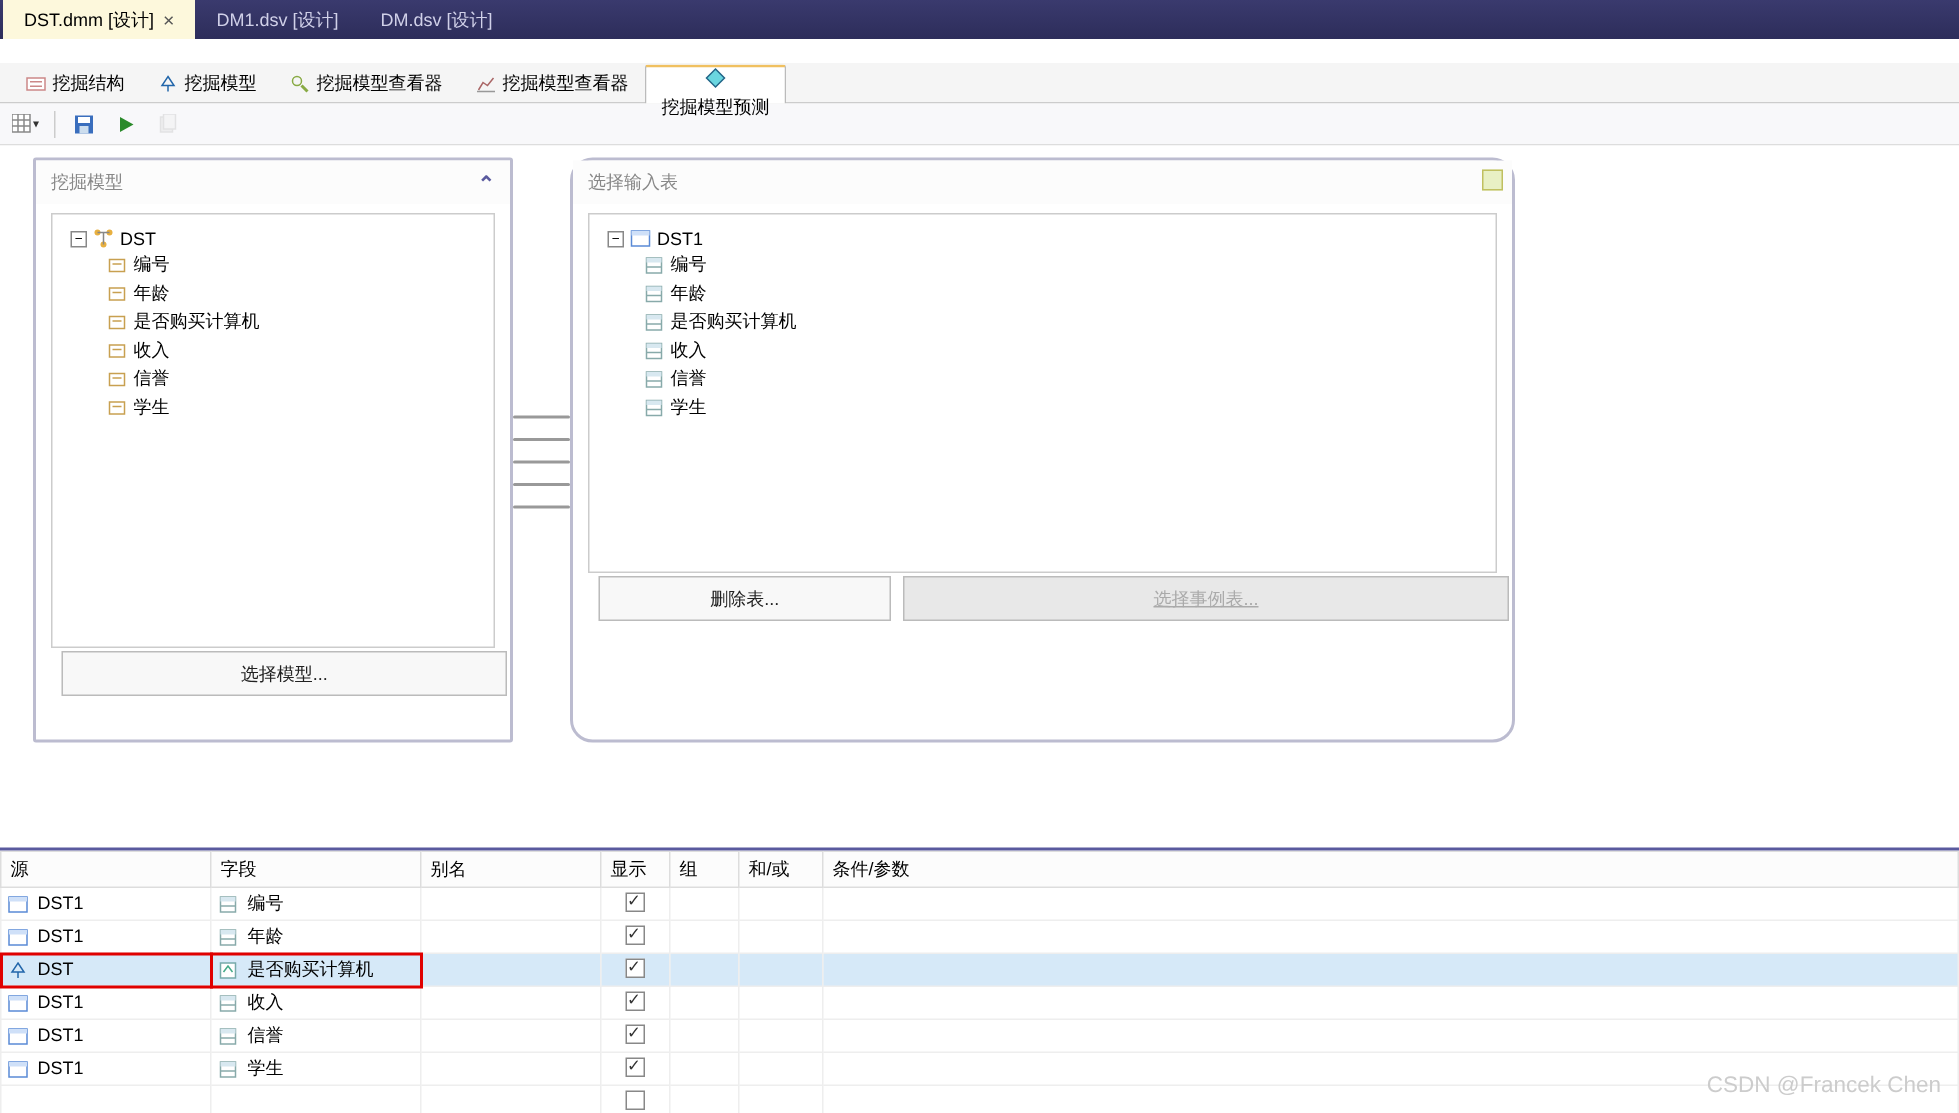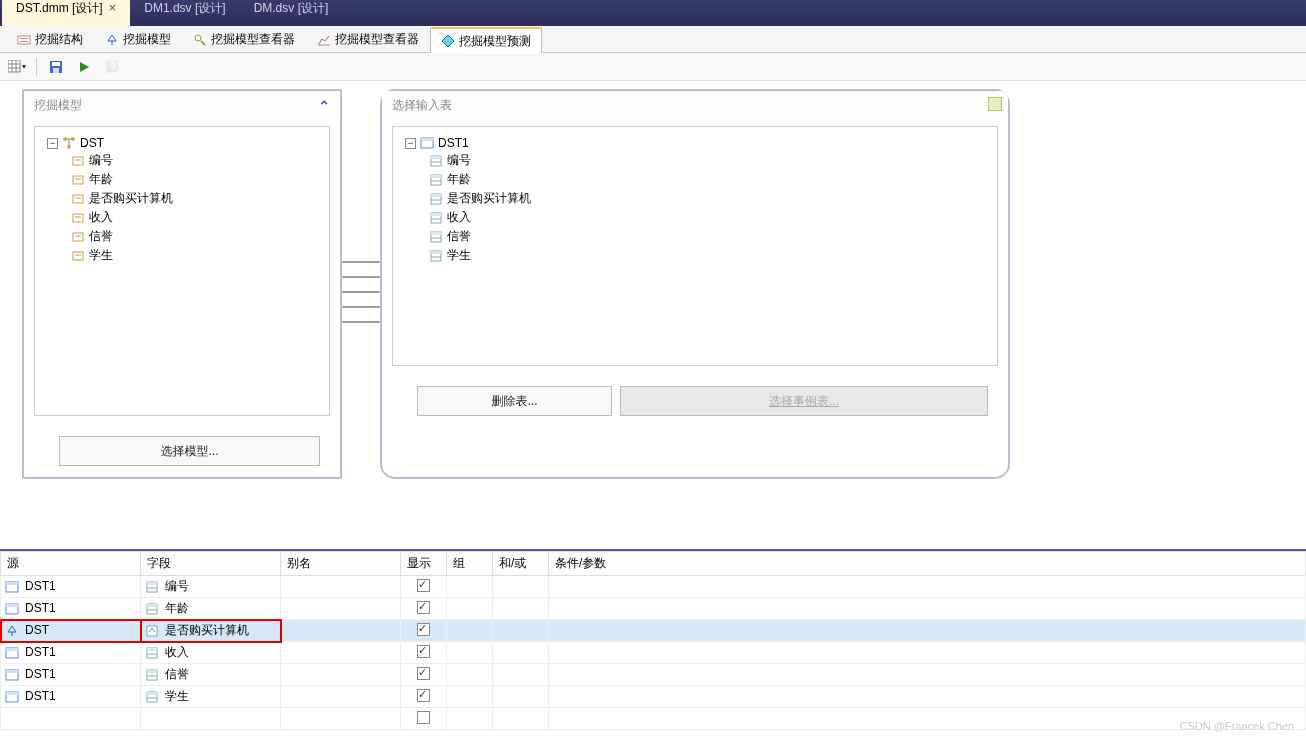--- a/index.html
+++ b/index.html
@@ -1,28 +1,28 @@
 <!DOCTYPE html>
 <html><head>
 <meta charset="utf-8">
 <style>
 * { box-sizing: border-box; margin: 0; padding: 0; font-family: "Microsoft YaHei", Tahoma, sans-serif; font-size: 12px; }
 body { background: #fff; width: 1306px; height: 742px; overflow: hidden; }
 
 
 .doc-tabs { display: flex; height: 26px; background: #2d2d5a; background: linear-gradient(#3a3a6e,#2d2d5a); align-items: stretch; padding-left: 2px; }
-.doc-tab { display: flex; padding: 0 14px; color: #d0d0e8; font-size: 13px; gap: 6px; cursor: pointer; }
+.doc-tab { display: flex; align-items: center; padding: 0 14px; color: #d0d0e8; font-size: 13px; gap: 6px; cursor: pointer; }
 .doc-tab.active { background: #fdf8dc; color: #000; }
 .doc-tab .close { font-size: 13px; color: #555; }
 
 
-.tool-tabs-bar { background: #000000; border-bottom: 1px solid #ccc; }
+.tool-tabs-bar { background: #000000; border-bottom: 1px solid #ccc; margin-top: 16px; }
 .tool-tabs { display: flex; height: 26px; align-items: stretch; padding-left: 6px; background: #f5f5f5; }
 .tool-tab { display: flex; align-items: center; gap: 4px; padding: 0 10px; border: 1px solid transparent; border-bottom: none; cursor: pointer; }
-.tool-tab.active { background: #fff; border-color: #bbb; border-top: 2px solid #f0c060; border-radius: 2px 2px 0 0; position: relative; top:1px;}
+.tool-tab.active { background: #fff; border-color: #bbb; border-top: 2px solid #f0c060; border-radius: 2px 2px 0 0; position: relative; top:1px;flex-direction:column;}
 .icon-sm { width: 14px; height: 14px; display: inline-block; }
 
 
 .toolbar { display: flex; align-items: center; height: 28px; background: #f8f8fa; border-bottom: 1px solid #ddd; padding: 0 8px; gap: 10px; }
 .tb-btn { width: 18px; height: 18px; display: flex; align-items: center; justify-content: center; }
 .tb-sep { width:1px; height:18px; background:#ccc; }
 .tb-disabled { opacity:0.35; }
 
 
 .main-area { position: relative; height: 470px; background: #fff; padding: 18px 12px 4px 12px; border-bottom: 2px solid #5a5a9e;}
@@ -39,40 +39,40 @@
 .tree { padding: 2px; }
 .tree-node { display: flex; align-items: center; gap: 4px; padding: 1px 0 1px 4px; }
 .tree-children { margin-left: 24px; }
 .expander { width:11px; height:11px; border:1px solid #888; display:inline-flex; align-items:center; justify-content:center; font-size:9px; line-height:9px; color:#000; background:#fff;}
 
 
 .connectors { position:absolute; left: 342px; top: 180px; width: 38px; height: 80px; }
 .connectors div { position:absolute; left:0; right:0; height:2px; background:#999; border-radius:2px;}
 
 
-.panel-buttons { display:flex; gap:8px; margin:20px;padding-left:15px; }
+.panel-buttons { display:flex; gap:8px; margin:2px;padding-left:15px; }
 .p-btn { flex:1; height:30px; border:1px solid #bbb; background:#f8f8f8; display:flex; align-items:center; justify-content:center; cursor:pointer; color:#222;}
 .p-btn.disabled { background:#e8e8e8; color:#aaa;text-decoration:underline; }
 .panel-right .p-btn.narrow { flex: 0 0 195px; }
 .corner-ico { position:absolute; right:6px; top:6px; width:14px; height:14px; background:#e8f0c4; border:1px solid #c0c060;}
 
 
 .grid-area { background:#fff; }
 .grid { width:100%; border-collapse:collapse; table-layout:fixed; }
 .grid th { text-align:left; font-weight:normal; padding:3px 6px; border:1px solid #ddd; background:#fcfcfc; height:22px;}
 .grid td { padding:2px 4px; border:1px solid #eee; height:22px; vertical-align:middle;}
 .grid tr.sel td { background:#d6e9f8; }
 .grid-icon { width:14px; height:14px; display:inline-block; margin-right:6px; vertical-align:middle;}
 .col-src{width:140px;} .col-fld{width:140px;} .col-alias{width:120px;} .col-show{width:46px;} .col-grp{width:46px;} .col-andor{width:56px;} .col-cond{width:auto;margin-top:32px;}
 .chk { width:13px; height:13px; border:1px solid #888; display:inline-block; position:relative; background:#fff;}
 .chk.checked::after { content:"✓"; position:absolute; top:-2px; left:0px; font-size:11px; color:#333;}
 .red-box { outline: 2px solid #e00000; outline-offset:-1px; }
 
 
-.watermark { position:absolute; right:12px; bottom:10px; color:#ccc; font-size:11px; }
+.watermark { position:absolute; right:12px; bottom:10px; color:#ccc; font-size:15px; }
 
 svg { display:block; }
 </style>
 </head>
 <body>
 
 <div class="doc-tabs">
   <div class="doc-tab active">
     <span>DST.dmm [设计]</span>
     <span class="close">×</span>

